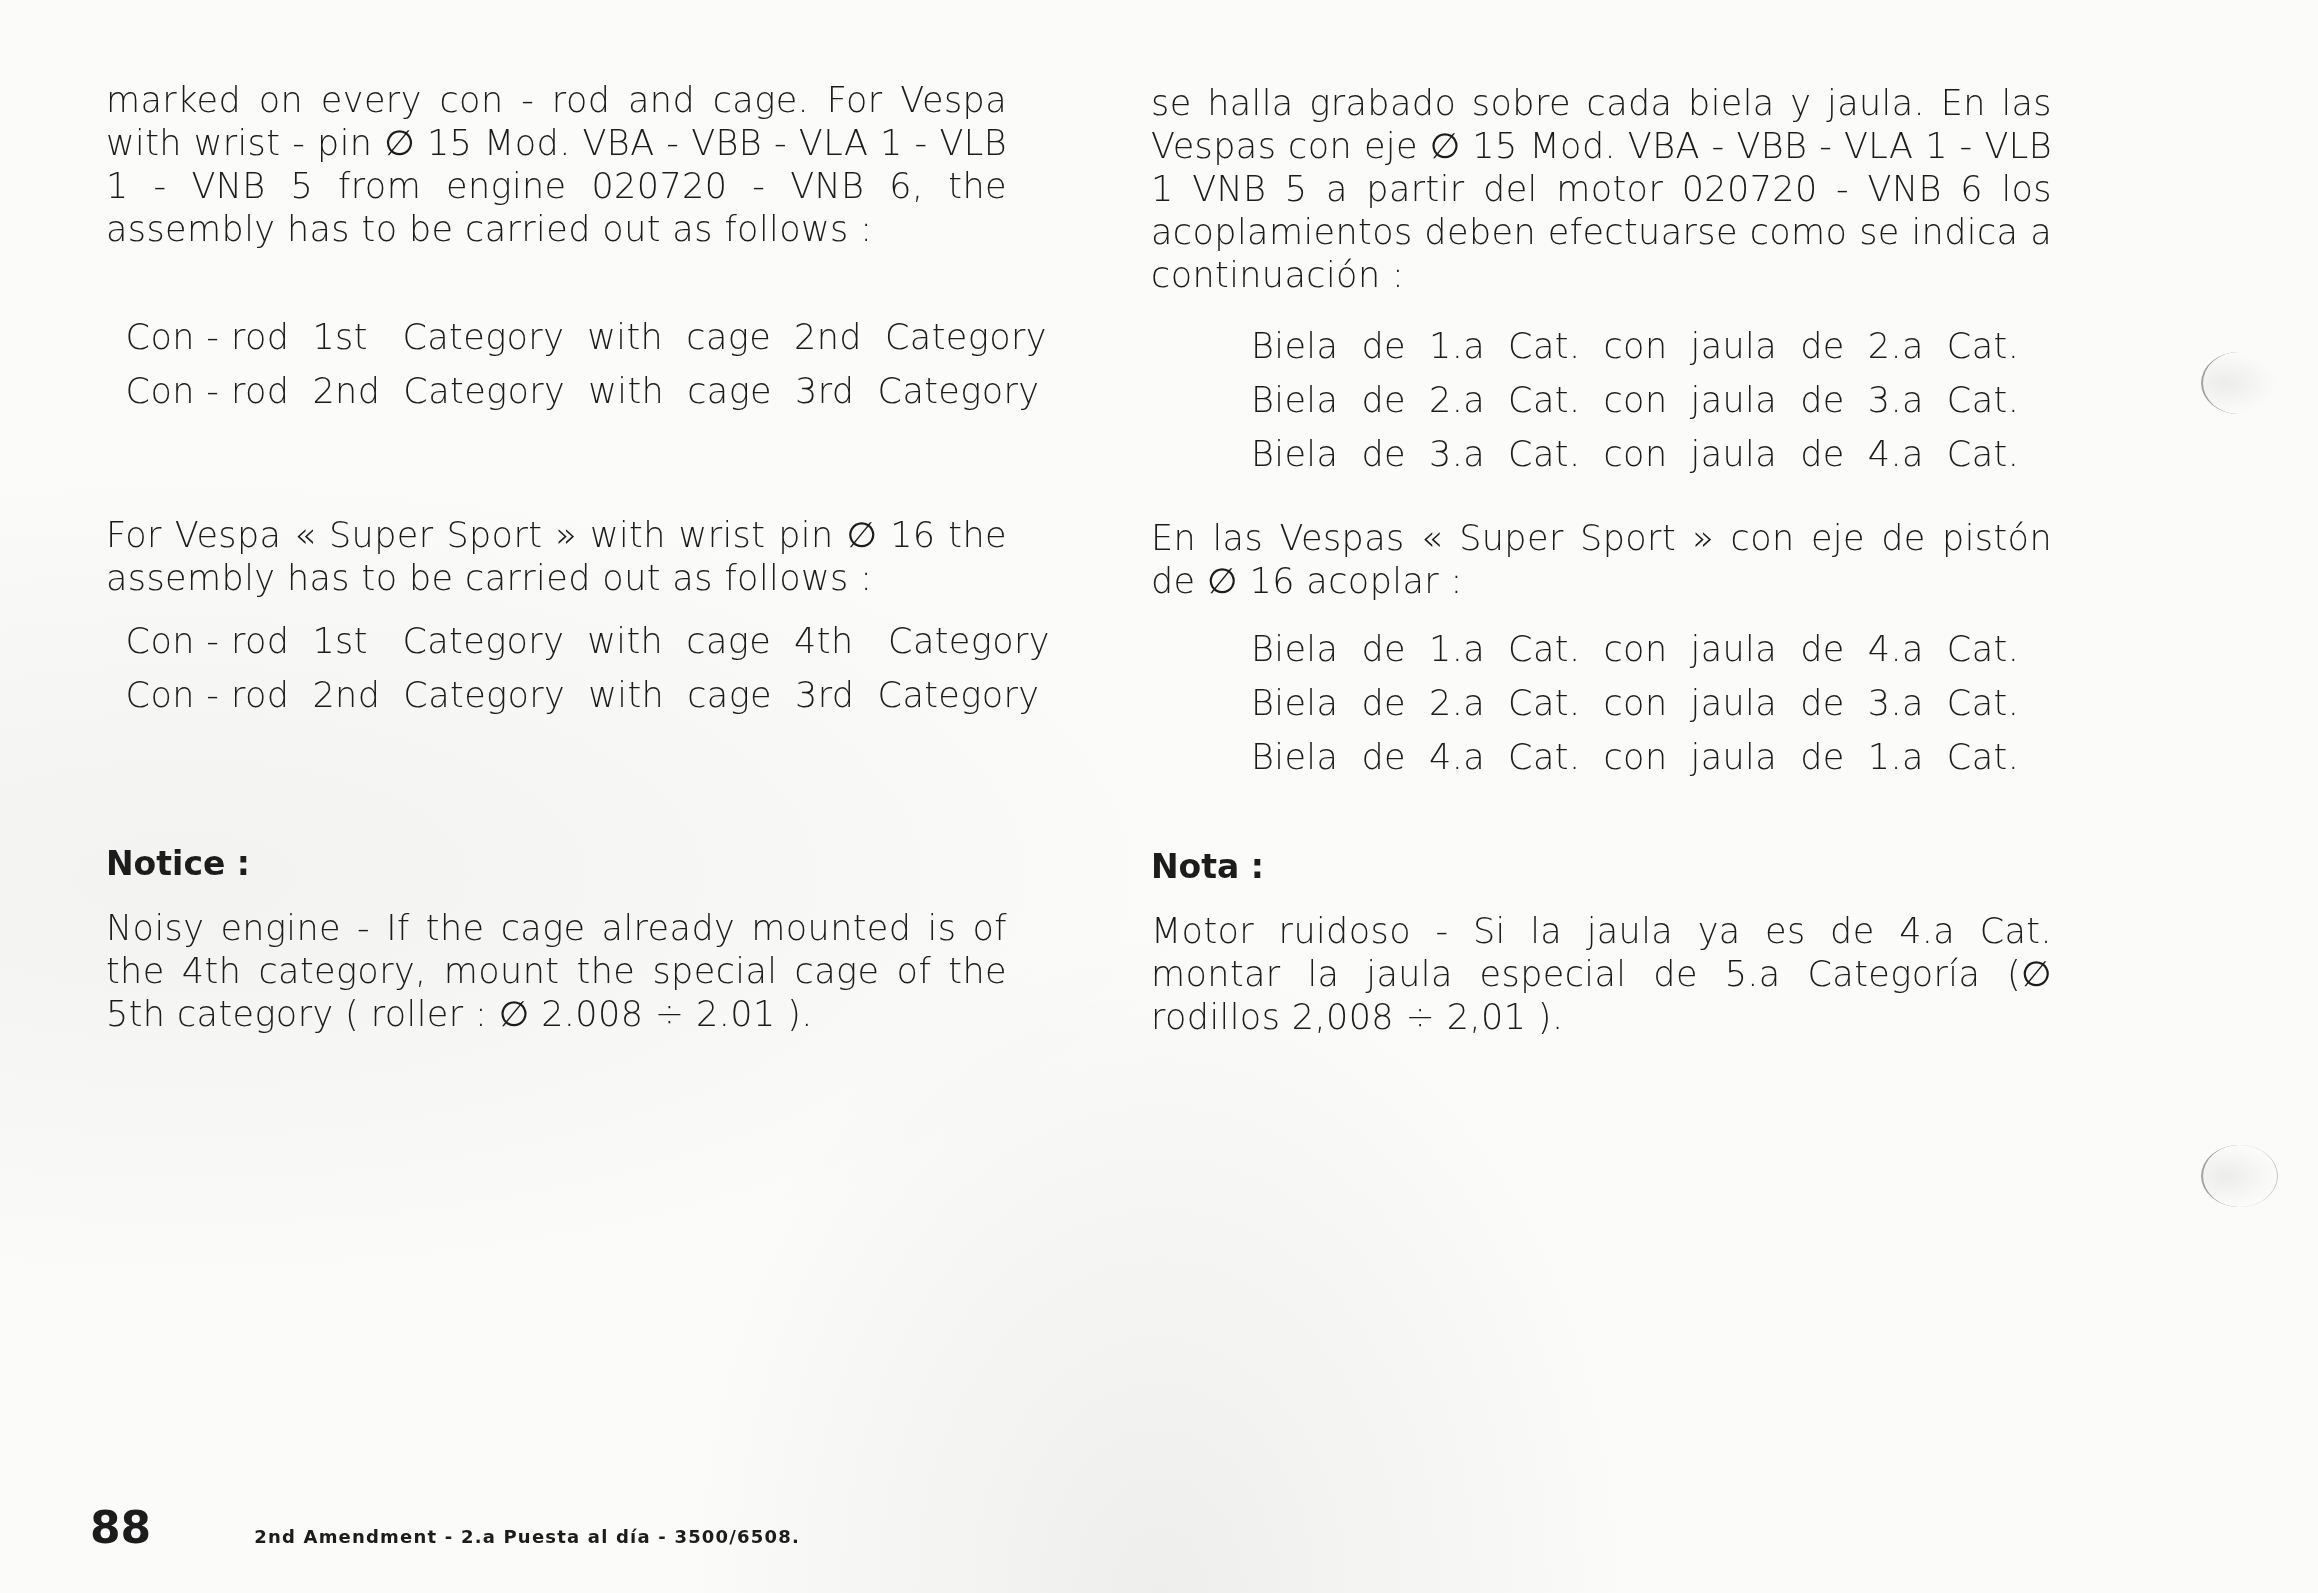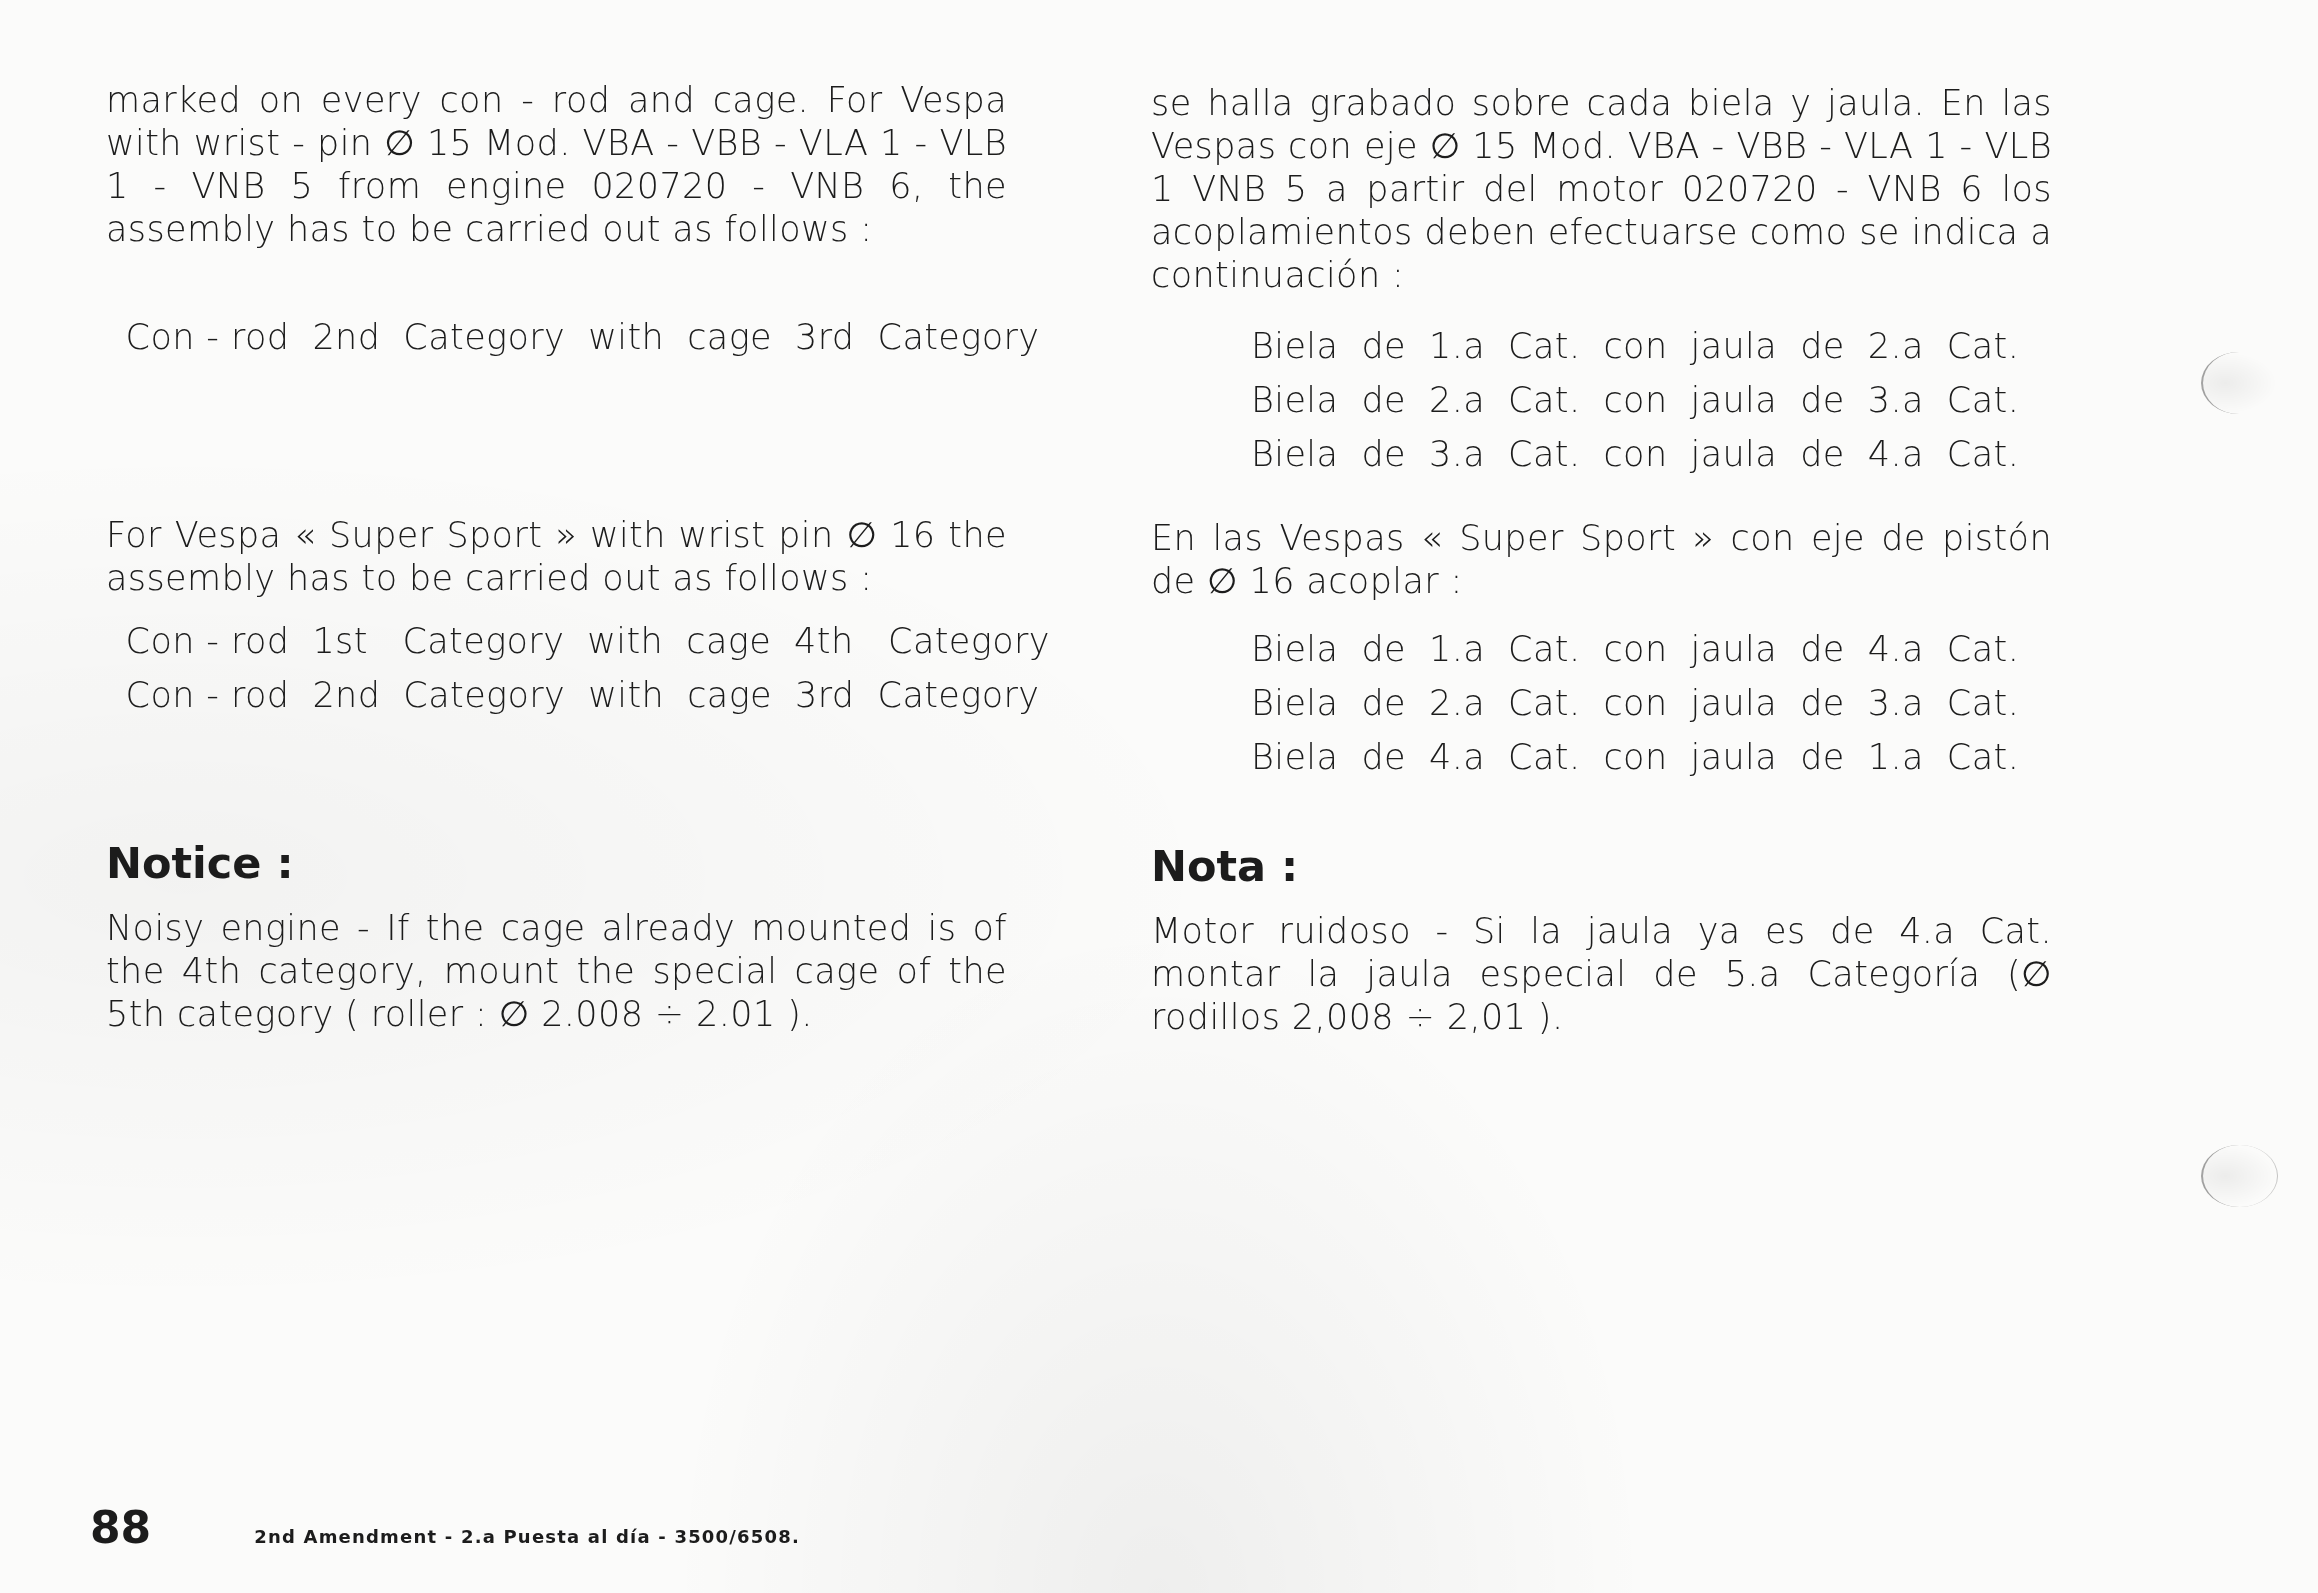--- a/index.html
+++ b/index.html
@@ -30,21 +30,21 @@
 
   .para { text-align: justify; text-align-last: left; margin: 0; }
 
   .pair-list { margin: 0; padding: 0; list-style: none; }
   .pair-list li { white-space: pre; height: 54px; line-height: 54px; }
   .left .pair-list { padding-left: 19.6px; }
   .right .pair-list { padding-left: 100px; }
 
   .heading {
     font-weight: bold;
-    font-size: 43px;
+    font-size: 33px;
     margin: 0;
     letter-spacing: 0;
   }
 
   .block { position: absolute; left: 14px; right: 0; }
 
   .footer {
     position: absolute; top: 1502px; left: 90px;
     display: flex; align-items: baseline; gap: 103px;
   }
@@ -68,20 +68,21 @@
 
   <div class="punch-hole hole-1"></div>
   <div class="punch-hole hole-2"></div>
 
   <section class="col left">
     <div class="block" style="top:0;">
       <p class="para">marked on every con - rod and cage. For Vespa with wrist - pin ∅ 15 Mod. VBA - VBB - VLA 1 - VLB 1 - VNB 5 from engine 020720 - VNB 6, the assembly has to be carried out as follows :</p>
     </div>
     <div class="block" style="top:231px;">
       <ul class="pair-list">
+        <li>Con - rod  1st   Category  with  cage  2nd  Category</li>
         <li>Con - rod  2nd  Category  with  cage  3rd  Category</li>
       </ul>
     </div>
     <div class="block" style="top:435px;">
       <p class="para">For Vespa « Super Sport » with wrist pin ∅ 16 the assembly has to be carried out as follows :</p>
     </div>
     <div class="block" style="top:535px;">
       <ul class="pair-list">
         <li>Con - rod  1st   Category  with  cage  4th   Category</li>
         <li>Con - rod  2nd  Category  with  cage  3rd  Category</li>

